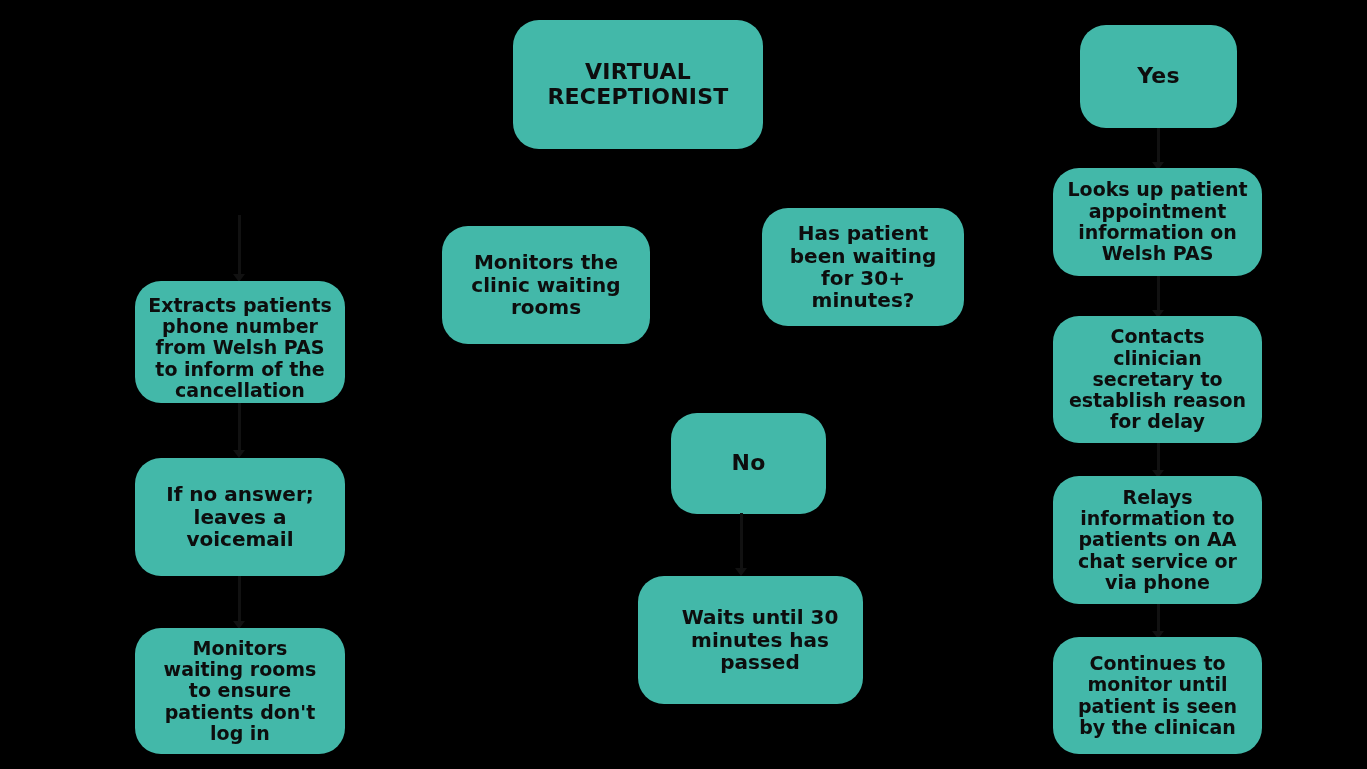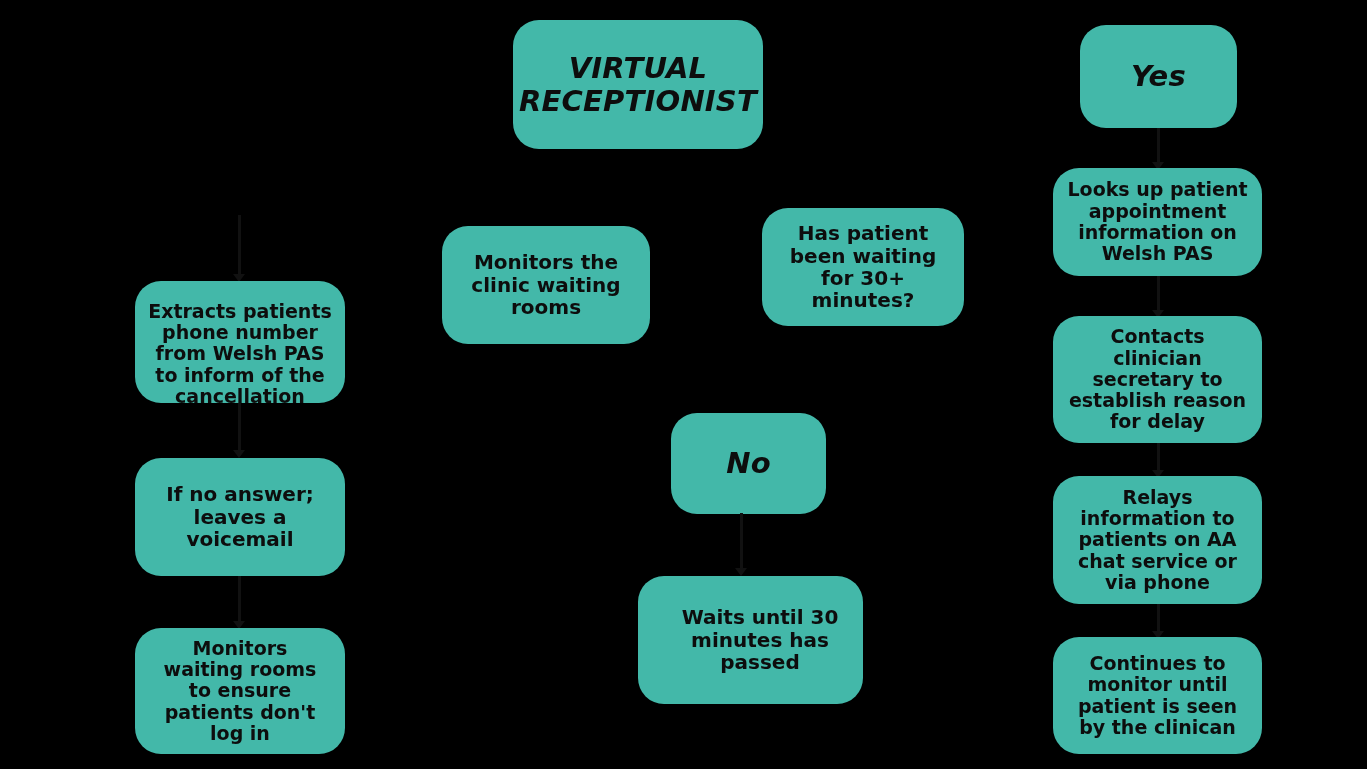--- a/index.html
+++ b/index.html
@@ -29,33 +29,32 @@
     box-sizing: border-box;
     padding: 2px 6px;
     overflow: hidden;
   }
   .node .txt {
     display: block;
     width: 100%;
     white-space: pre-line;
   }
   .node.title {
-    font-size: 29px;
+    font-size: 22px;
     letter-spacing: 0.2px;
-    font-style: italic;
   }
   .node.big {
     font-size: 20px;
   }
   .node.med {
     font-size: 19px;
   }
   .node.clip-top .txt {
     position: relative;
-    top: 12px;
+    top: 6px;
   }
   .conn-line {
     position: absolute;
     width: 3px;
     background: #111111;
   }
   .conn-head {
     position: absolute;
     width: 0;
     height: 0;

